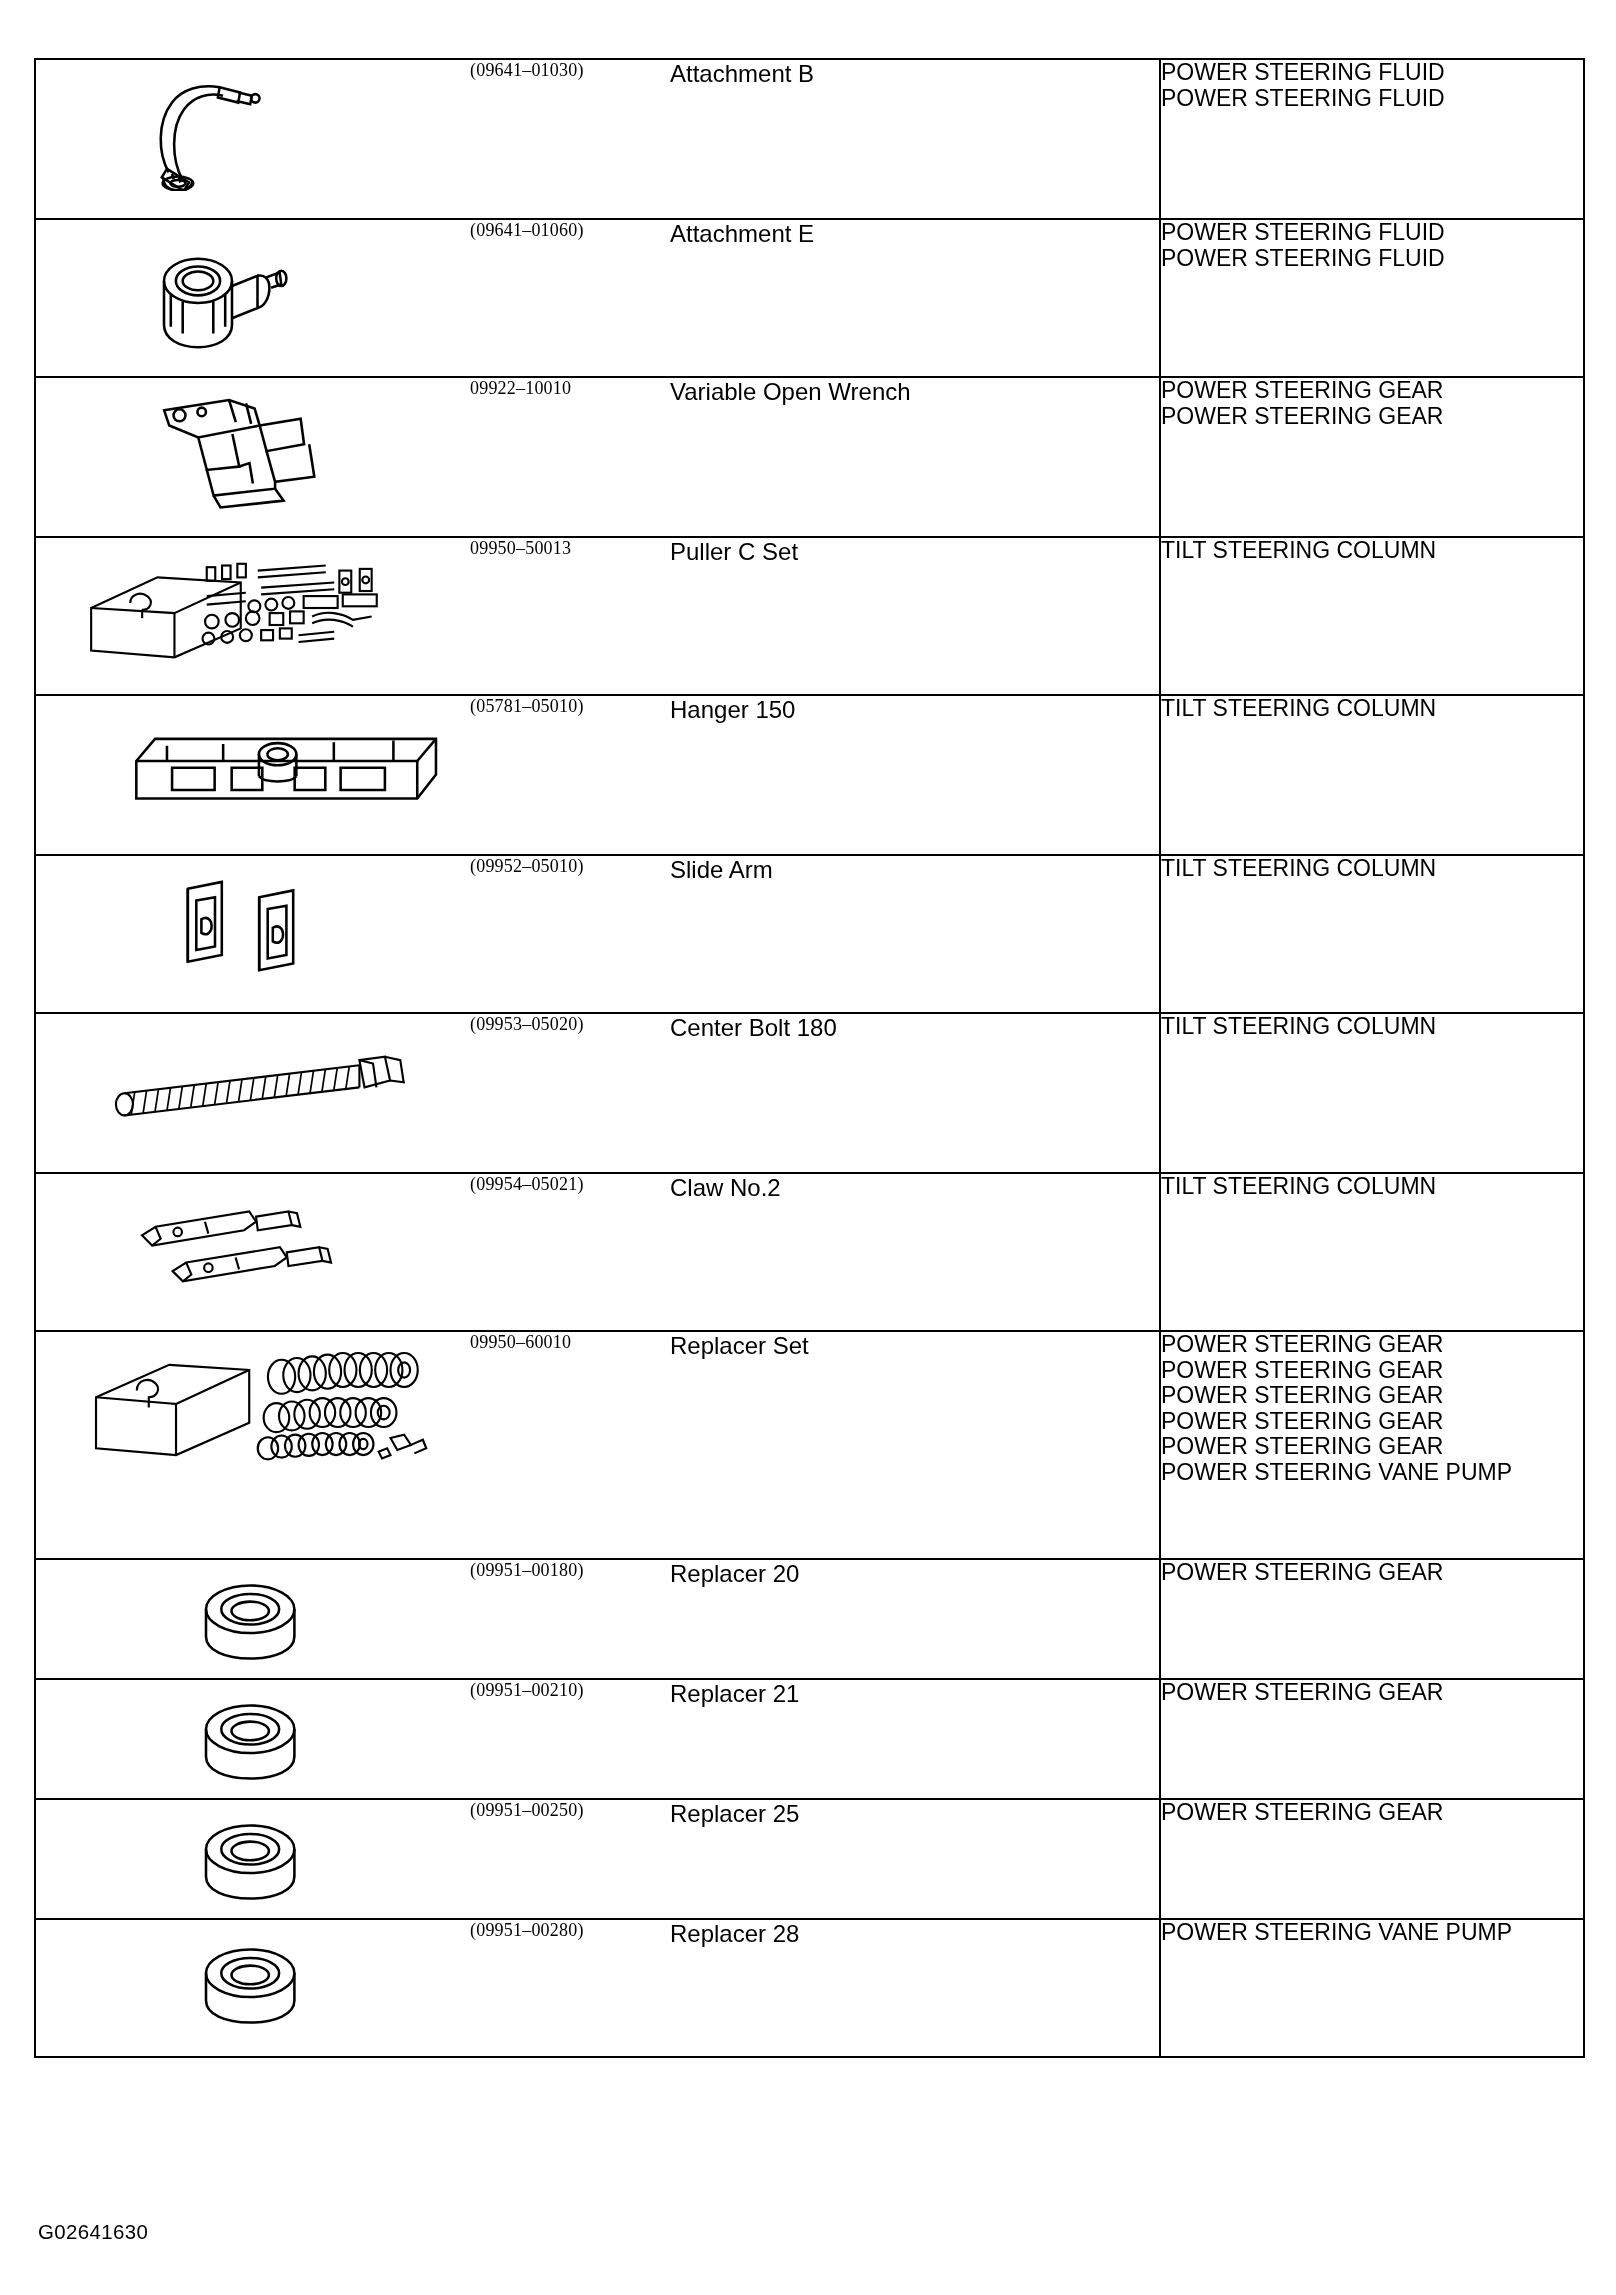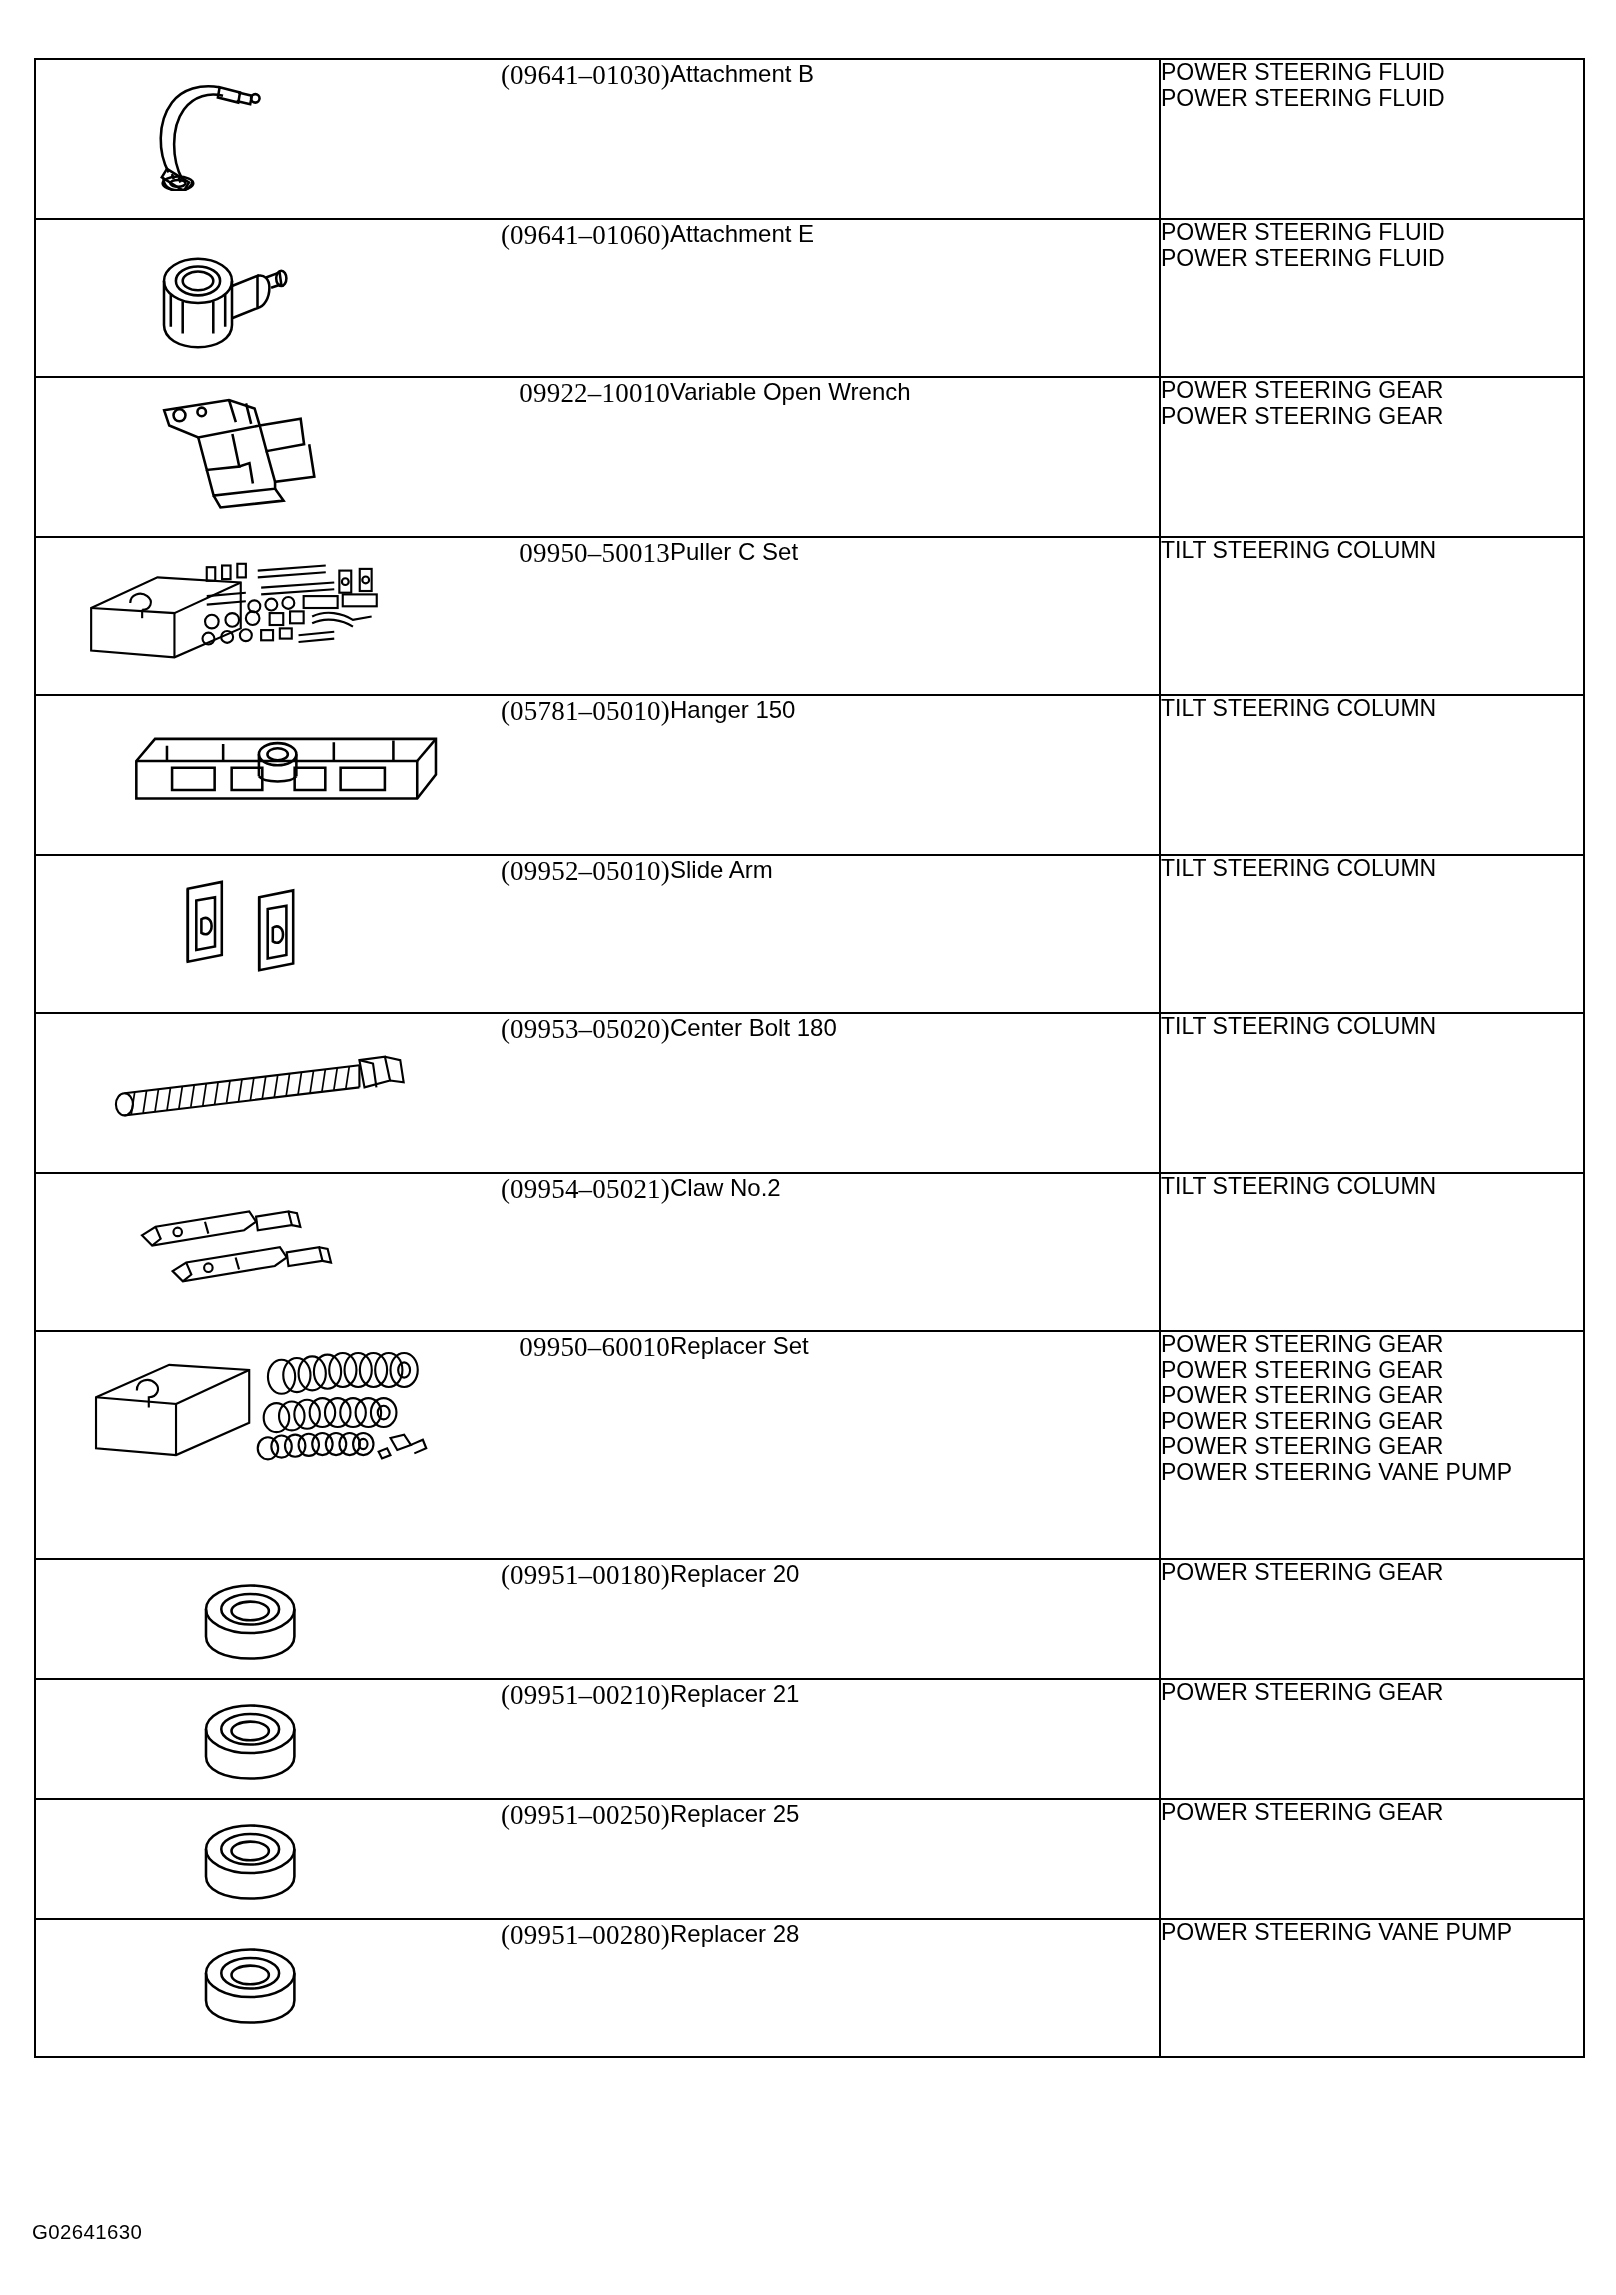--- a/index.html
+++ b/index.html
@@ -49,24 +49,23 @@
   col.c-illus { width: 435px; }
   col.c-number { width: 200px; }
   col.c-name { width: 490px; }
   col.c-usage { width: 424px; }
 
   td.illus {
     position: relative;
     padding: 0;
   }
   td.number {
-    text-align: right;
     padding: 13.6px 12px 0 0;
     font-family: "Liberation Serif", serif;
-    font-size: 27px;
+    font-size: 18px;
     letter-spacing: 0.2px;
     white-space: nowrap;
   }
   td.name {
     padding: 15.3px 0 0 10.2px;
     font-size: 24px;
     white-space: nowrap;
   }
   td.usage {
     border-left: 2.6px solid #000;
@@ -85,21 +84,21 @@
     top: 0;
     width: 100%;
     height: 100%;
   }
   .svg-holder svg {
     position: absolute;
   }
 
   #footer-code {
     position: absolute;
-    left: 32px;
+    left: 38px;
     top: 2221px;
     font-family: "Liberation Sans", sans-serif;
     font-size: 20.4px;
     letter-spacing: 0.4px;
   }
 
   
   tr.r0 td { height: 158px; }
   tr.r1 td { height: 156px; }
   tr.r2 td { height: 158px; }

